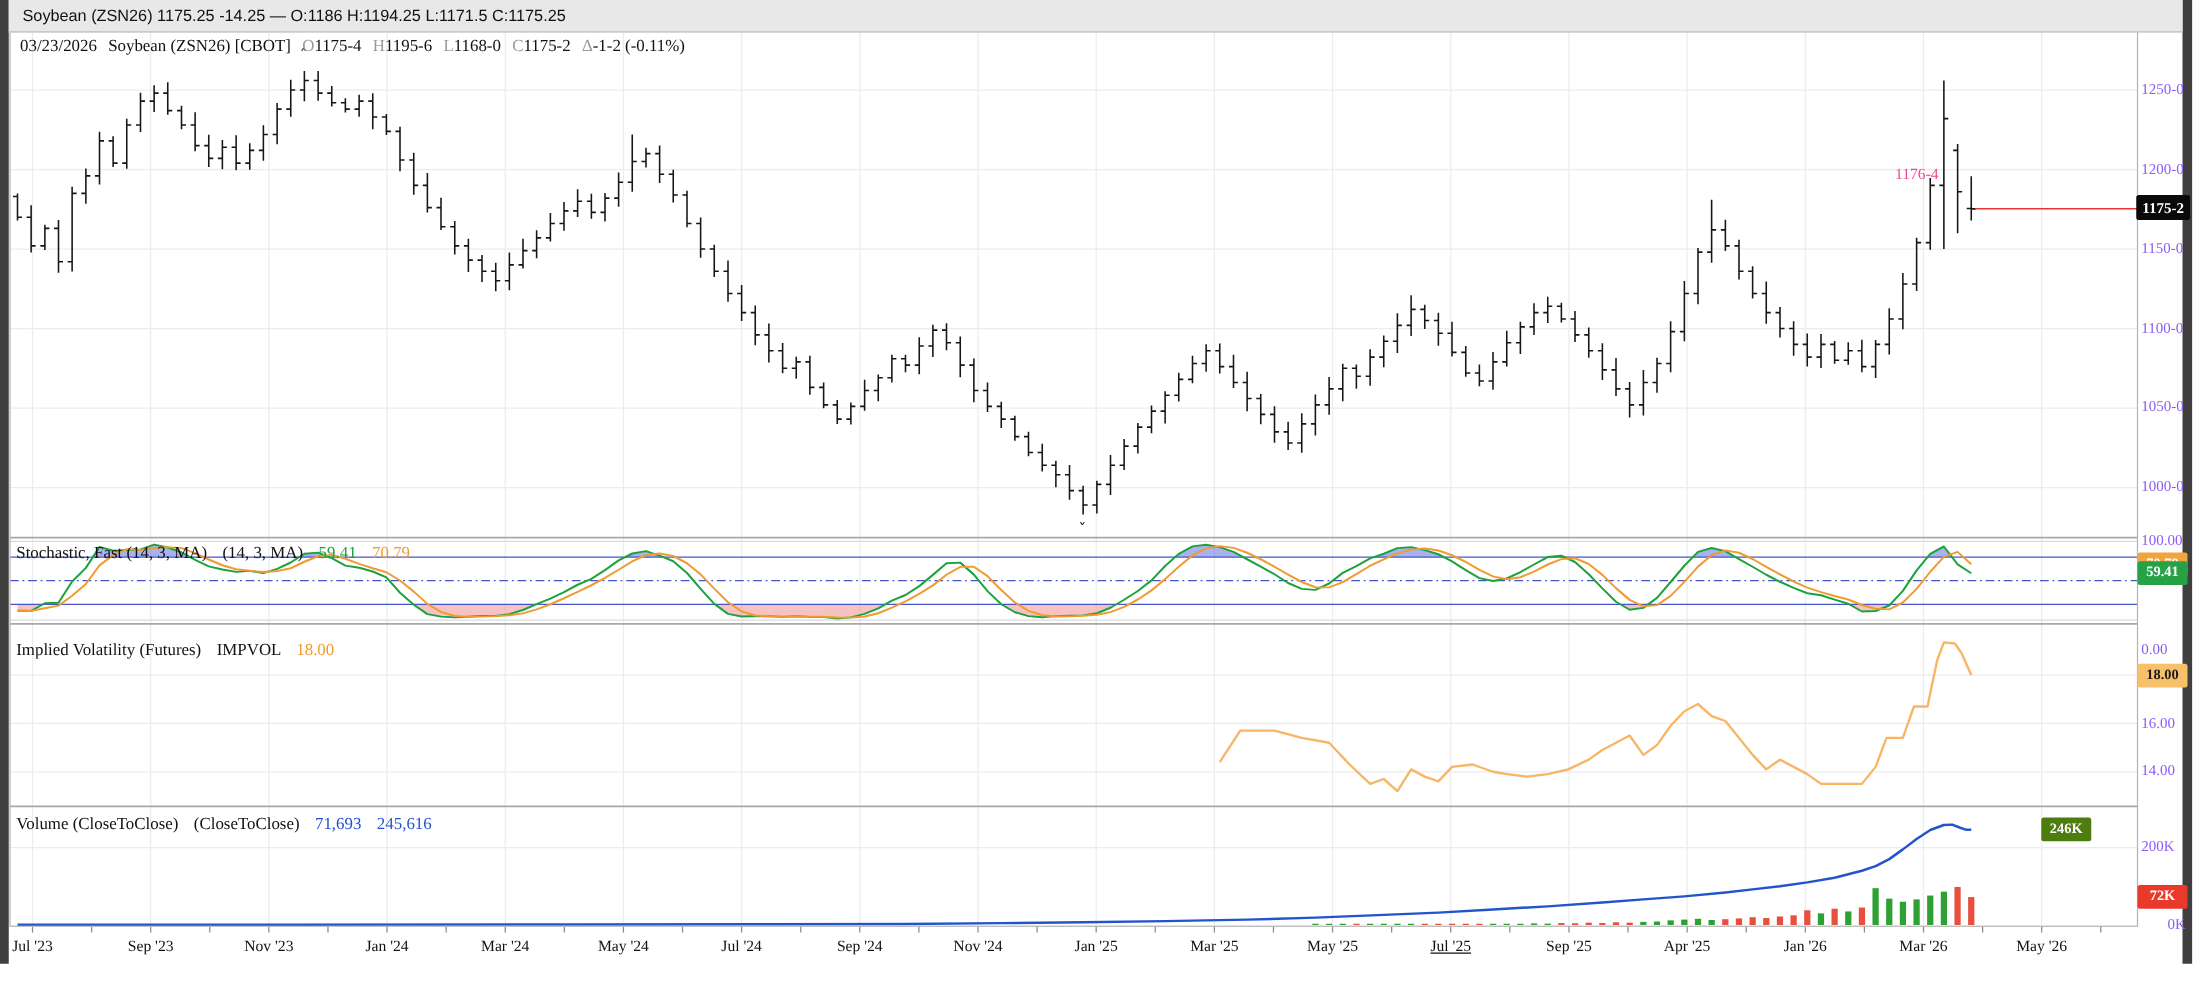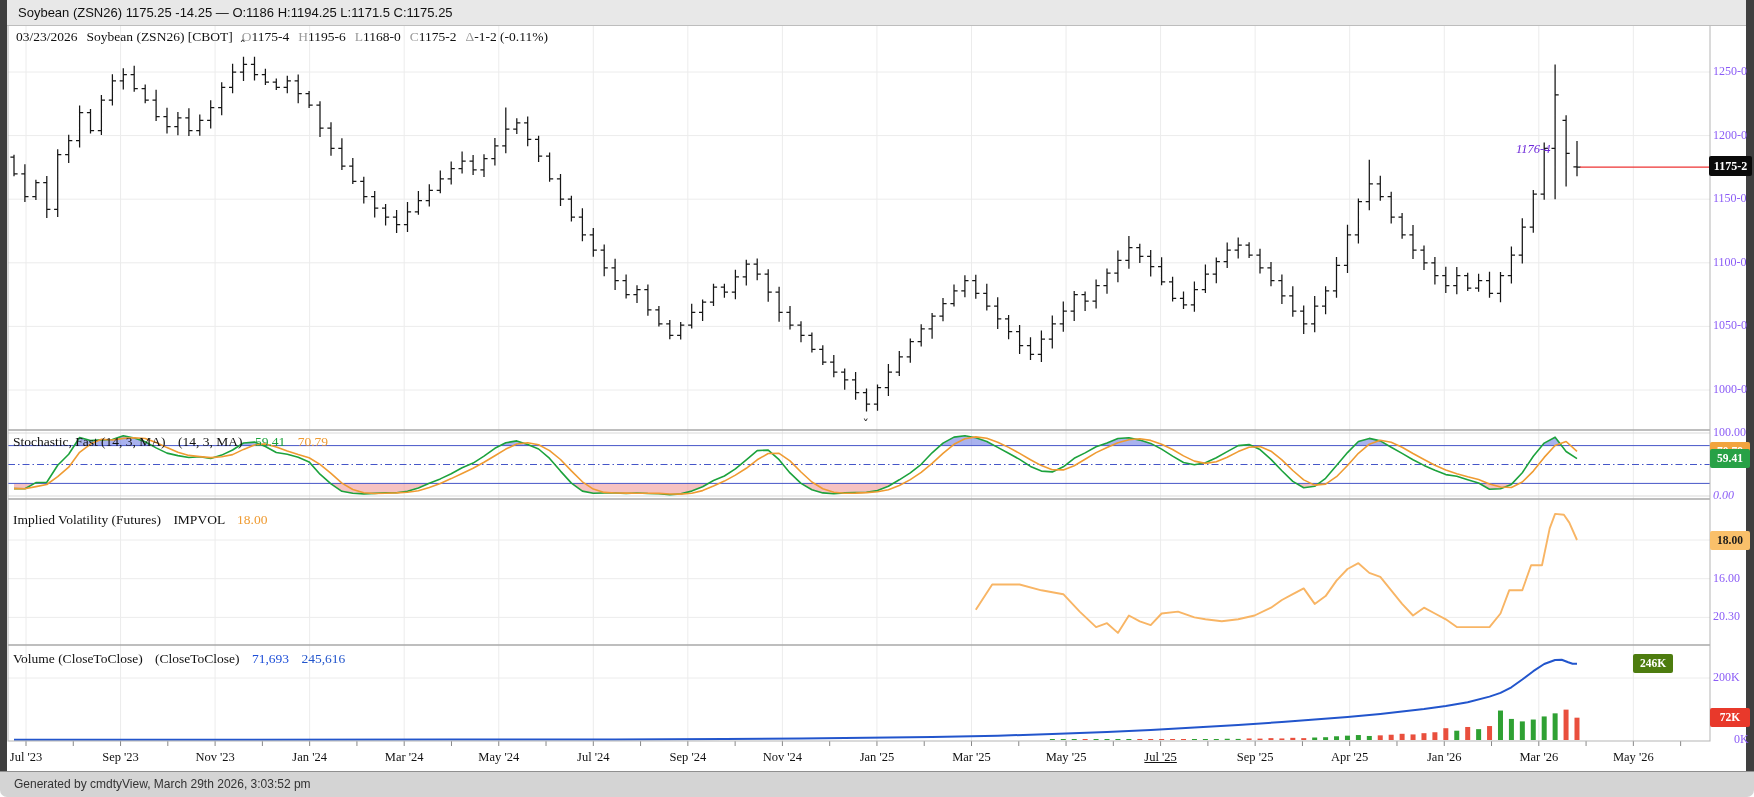--- a/index.html
+++ b/index.html
@@ -31,22 +31,22 @@
   .val.red{color:#1d4ed8;}
   .val.blue{color:#2255cc;}
   .tag{position:absolute;z-index:6;width:40px;height:19px;line-height:19px;text-align:center;
        font-family:"Liberation Serif",serif;font-size:11.5px;font-weight:bold;border-radius:2px;}
   .tag.price{left:1709px;top:156px;width:43px;height:20px;line-height:20px;background:#0a0a0a;color:#fff;font-size:12px;}
   .tag.stoch-d{left:1710px;top:442px;background:#f2a43e;color:#fff;}
   .tag.stoch-k{left:1710px;top:449px;background:#27a146;color:#fff;}
   .tag.iv{left:1710px;top:531px;background:#f9c06a;color:#1a1a1a;}
   .tag.oi{left:1633px;top:654px;background:#4d7c0f;color:#fff;}
   .tag.vol{left:1710px;top:708px;background:#e8392b;color:#fff;}
-  .prevsettle{position:absolute;left:1516px;top:142px;z-index:6;color:#6d28d9;
-              font-family:"Liberation Serif",serif;font-size:12.5px;font-style:italic;}
+  .prevsettle{position:absolute;left:1516px;top:132px;z-index:6;color:#ec4899;
+              font-family:"Liberation Serif",serif;font-size:12.5px;}
   .caret{position:absolute;z-index:6;font-family:"DejaVu Sans",sans-serif;font-size:13px;color:#222;}
   .statusbar{position:absolute;left:0;top:771px;width:1754px;height:26px;background:#d4d4d4;
              border-top:1px solid #8f8f8f;z-index:7;border-radius:0 0 7px 7px;box-sizing:border-box;}
   .statusbar span{display:block;padding-left:14px;line-height:25px;font-size:12px;color:#333;}
 </style>
 </head>
 <body>
 
 <div id="app">
 
@@ -237,23 +237,23 @@
   <div class="tag vol">72K</div>
 
   <div id="labels">
       <div class="axis-label" style="left: 1713px; top: 64px;">1250-0</div>
       <div class="axis-label" style="left: 1713px; top: 127.6px;">1200-0</div>
       <div class="axis-label" style="left: 1713px; top: 191.2px;">1150-0</div>
       <div class="axis-label" style="left: 1713px; top: 254.8px;">1100-0</div>
       <div class="axis-label" style="left: 1713px; top: 318.4px;">1050-0</div>
       <div class="axis-label" style="left: 1713px; top: 382px;">1000-0</div>
       <div class="axis-label" style="left: 1713px; top: 425px;">100.00</div>
-      <div class="axis-label" style="left: 1713px; top: 488px; font-style: italic;">0.00</div>
+      <div class="axis-label" style="left: 1713px; top: 512px;">0.00</div>
       <div class="axis-label" style="left: 1713px; top: 570.7px;">16.00</div>
-      <div class="axis-label" style="left: 1713px; top: 609.4px;">20.30</div>
+      <div class="axis-label" style="left: 1713px; top: 609.4px;">14.00</div>
       <div class="axis-label" style="left: 1713px; top: 670px;">200K</div>
       <div class="axis-label" style="left: 1713px; top: 732px; margin-left: 21px;">0K</div>
       <div class="x-label" style="left: -9px; top: 750px;">Jul '23</div>
       <div class="x-label" style="left: 85.55px; top: 750px;">Sep '23</div>
       <div class="x-label" style="left: 180.1px; top: 750px;">Nov '23</div>
       <div class="x-label" style="left: 274.65px; top: 750px;">Jan '24</div>
       <div class="x-label" style="left: 369.2px; top: 750px;">Mar '24</div>
       <div class="x-label" style="left: 463.75px; top: 750px;">May '24</div>
       <div class="x-label" style="left: 558.3px; top: 750px;">Jul '24</div>
       <div class="x-label" style="left: 652.85px; top: 750px;">Sep '24</div>
@@ -264,16 +264,13 @@
       <div class="x-label" style="left: 1125.6px; top: 750px; text-decoration: underline;">Jul '25</div>
       <div class="x-label" style="left: 1220.15px; top: 750px;">Sep '25</div>
       <div class="x-label" style="left: 1314.7px; top: 750px;">Apr '25</div>
       <div class="x-label" style="left: 1409.25px; top: 750px;">Jan '26</div>
       <div class="x-label" style="left: 1503.8px; top: 750px;">Mar '26</div>
       <div class="x-label" style="left: 1598.35px; top: 750px;">May '26</div>
       <div class="caret" style="left: 239.53px; top: 37.56px;">ˆ</div>
       <div class="caret" style="left: 862.54px; top: 416.616px;">ˇ</div>
     </div>
 
-  <div class="statusbar">
-    <span>Generated by cmdtyView, March 29th 2026, 3:03:52 pm</span>
-  </div>
 </div>
 
 </body></html>

